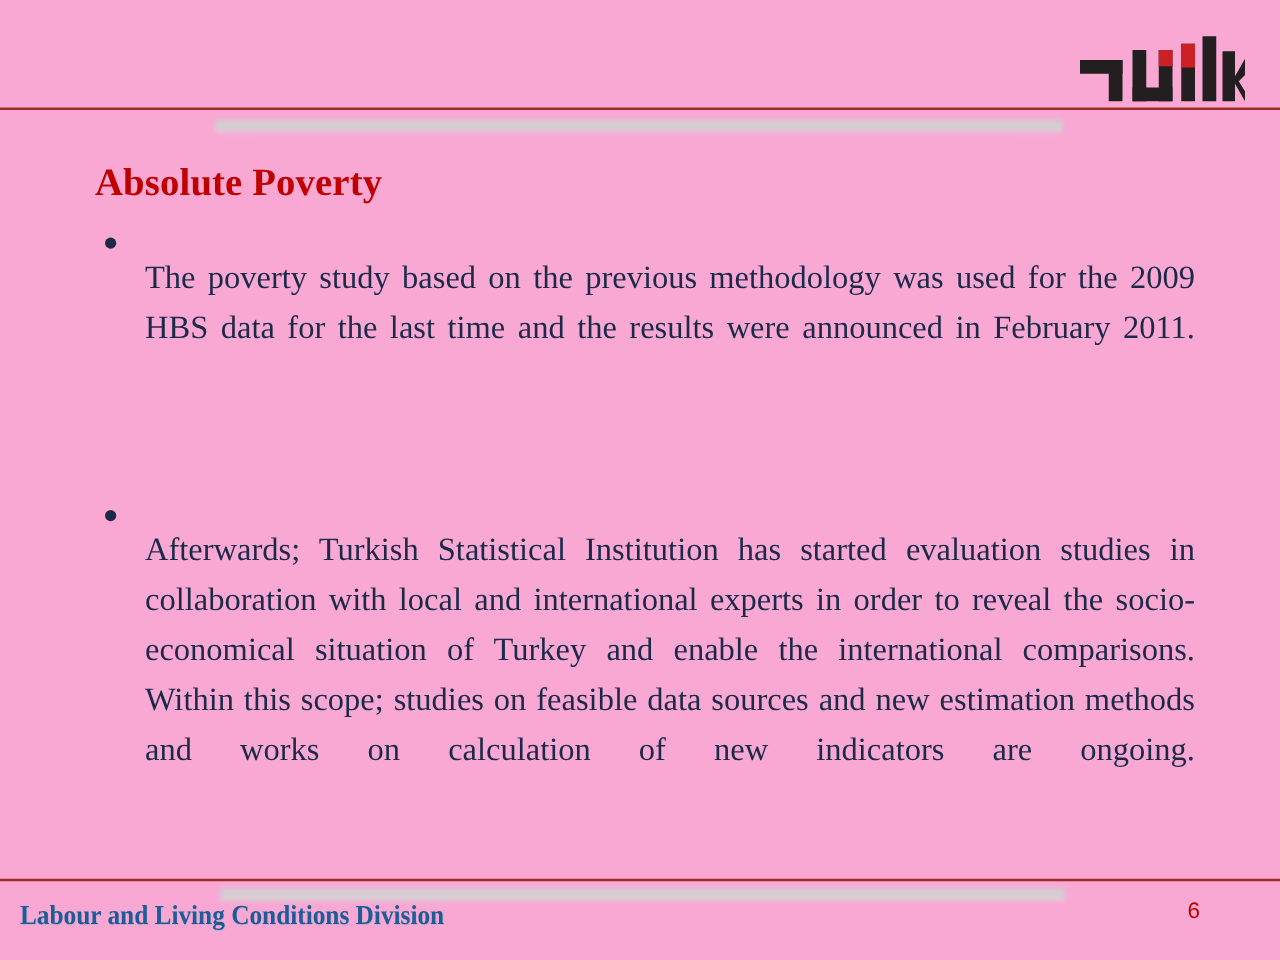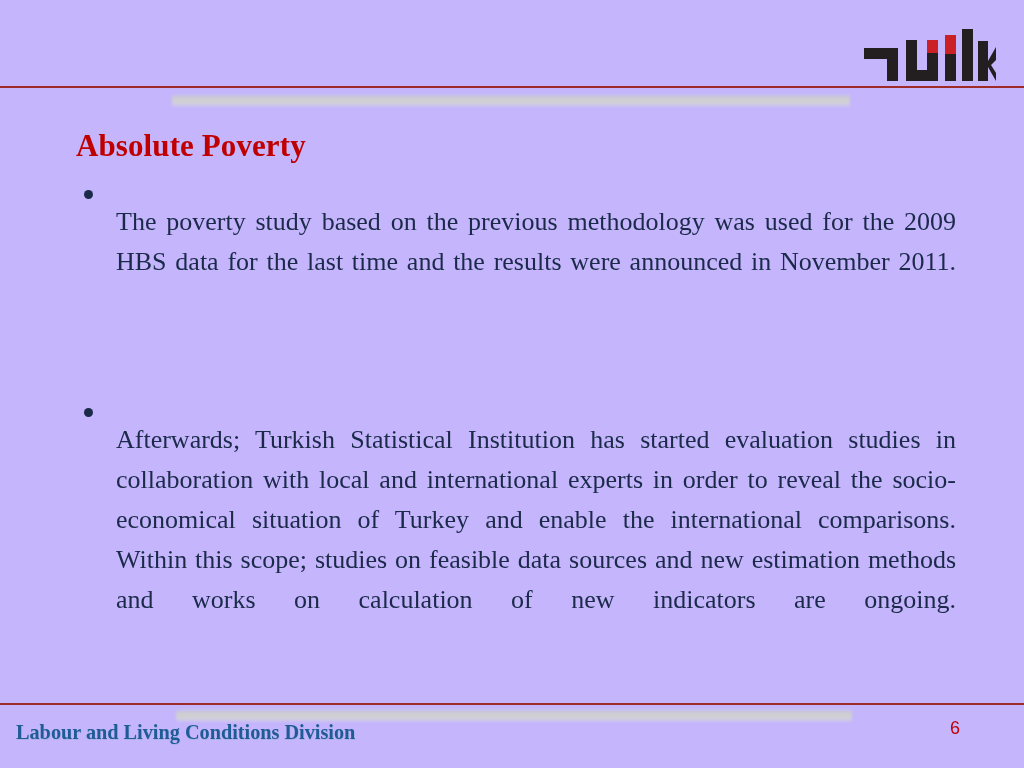--- a/index.html
+++ b/index.html
@@ -14,21 +14,21 @@
     overflow: hidden;
     font-family: "Liberation Serif", "DejaVu Serif", serif;
     position: relative;
   }
 
   .slide {
     position: absolute;
     inset: 0;
     width: 1024px;
     height: 768px;
-    background: #c4b5fd;
+    background: #f9a8d4;
   }
 
   
   .header-zone {
     position: absolute;
     left: 0; top: 0;
     width: 1024px;
     height: 88px;
   }
 
@@ -192,21 +192,21 @@
   <div class="gray-band top"></div>
 
   <h1 class="slide-title">Absolute Poverty</h1>
 
   <div class="content">
 
     <div class="bullet-item">
       <span class="bullet-dot">
           <i></i>
         </span>
-      <p class="bullet-text">The poverty study based on the previous methodology was used for the 2009 HBS data for the last time and the results were announced in November 2011.</p>
+      <p class="bullet-text">The poverty study based on the previous methodology was used for the 2009 HBS data for the last time and the results were announced in February 2011.</p>
     </div>
 
     <div class="bullet-item">
       <span class="bullet-dot">
           <i></i>
         </span>
       <p class="bullet-text">Afterwards; Turkish Statistical Institution has started evaluation studies in collaboration with local and international experts in order to reveal the socio-economical situation of Turkey and enable the international comparisons. Within this scope; studies on feasible data sources and new estimation methods and works on calculation of new indicators are ongoing.</p>
     </div>
 
   </div>

